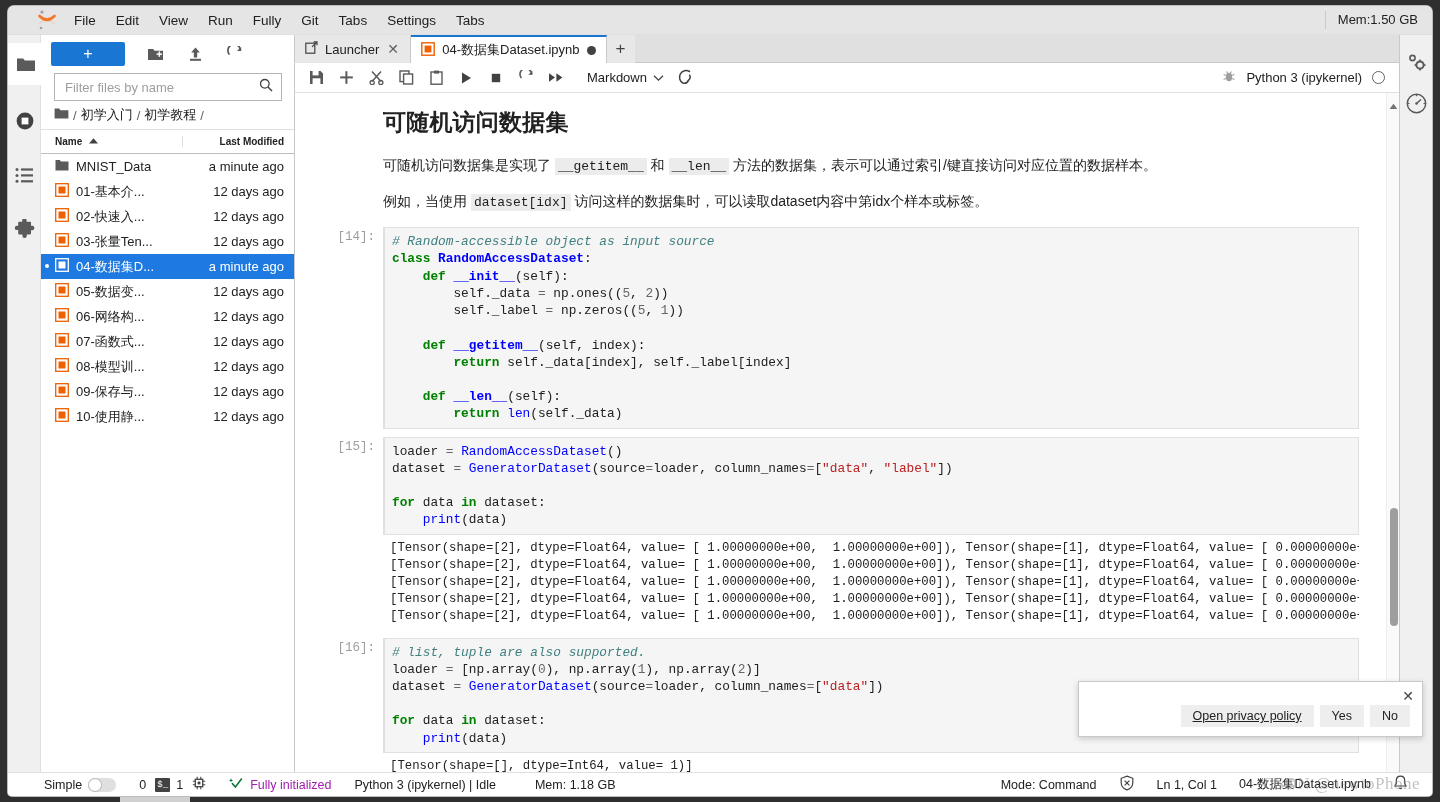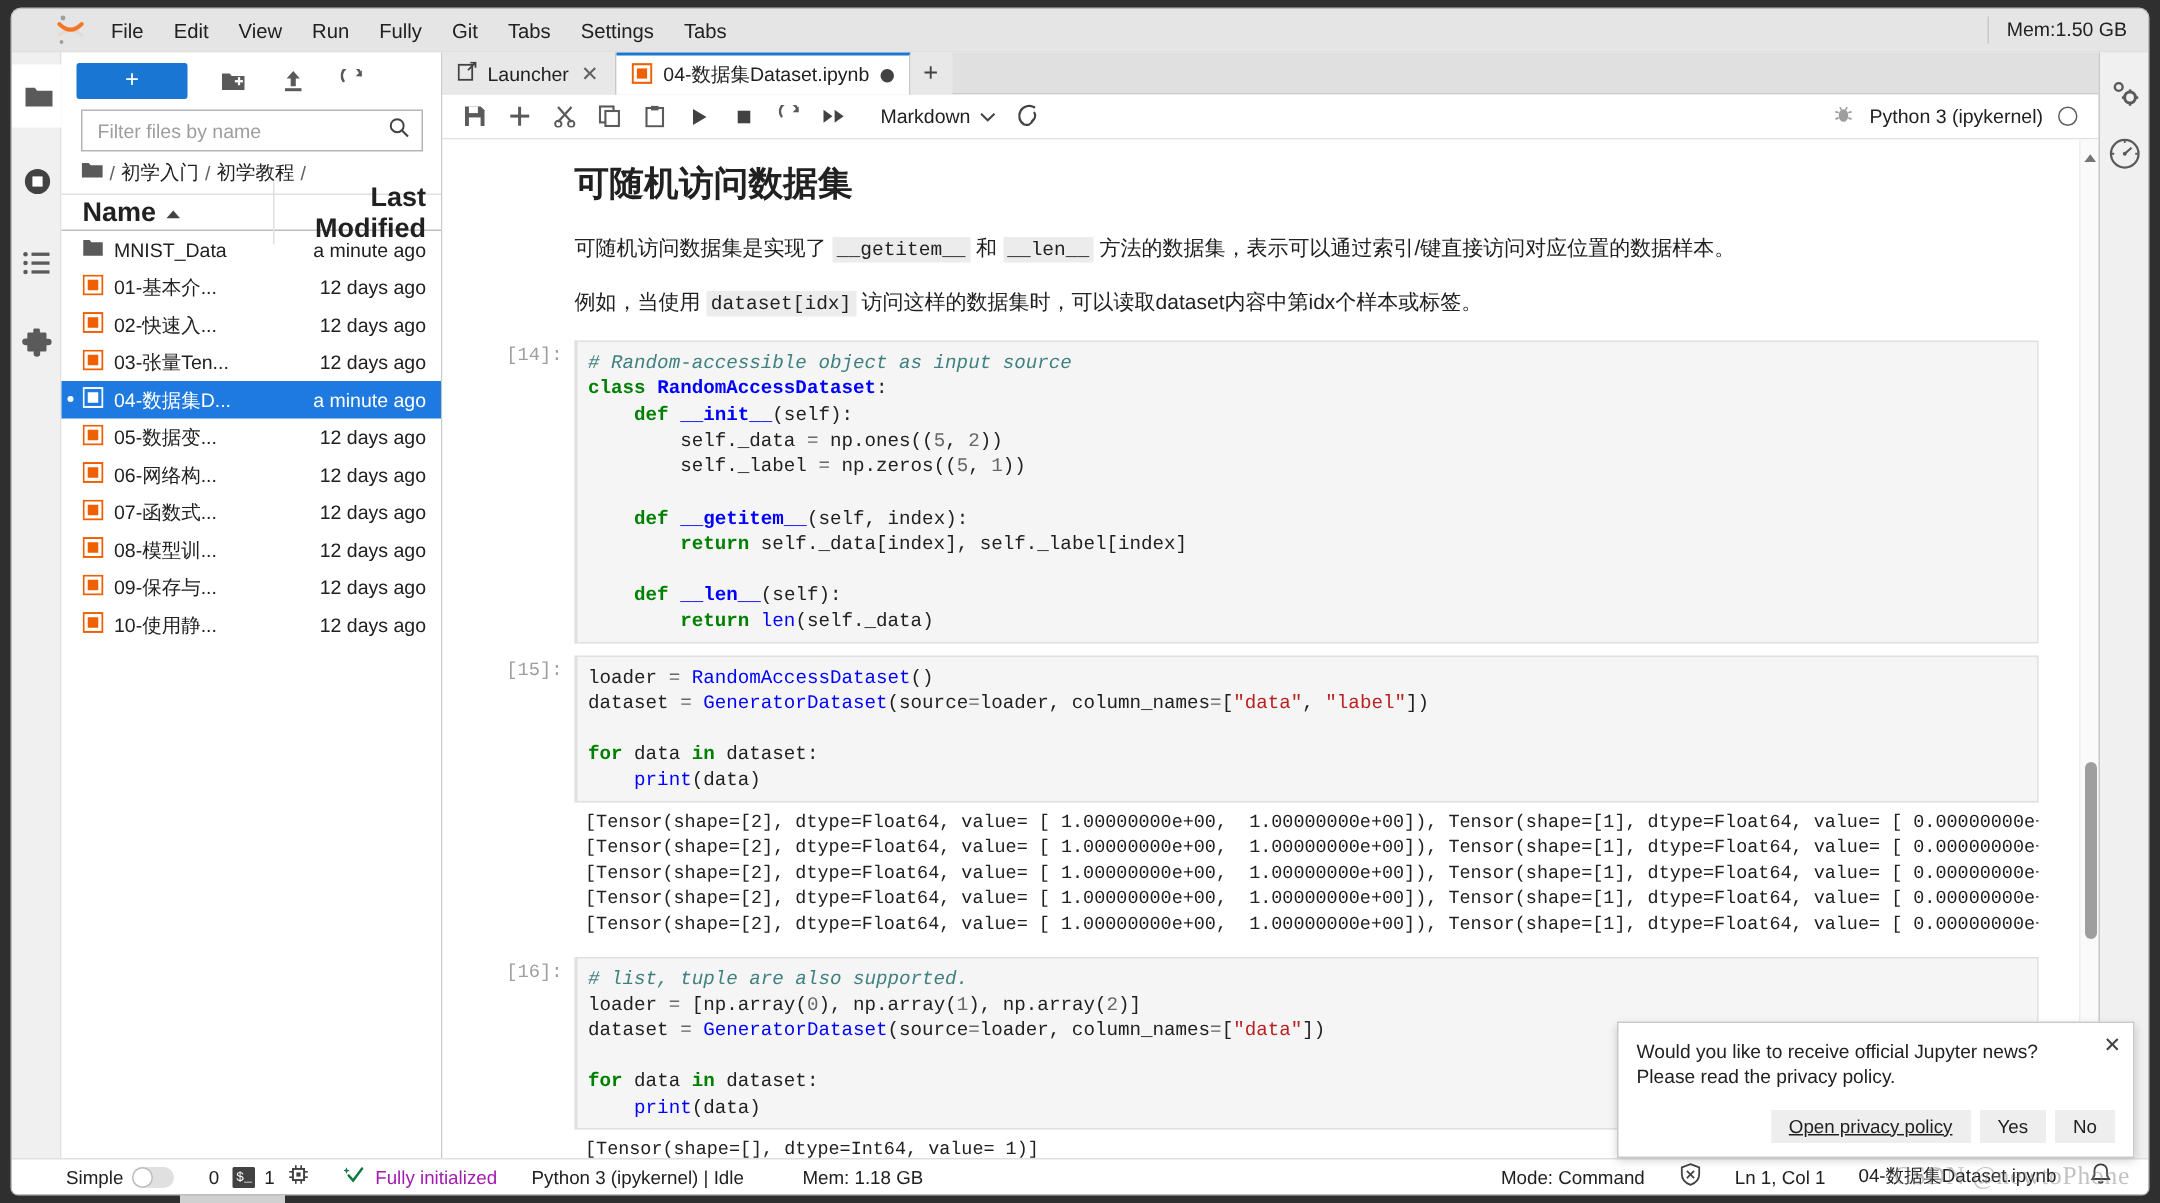--- a/index.html
+++ b/index.html
@@ -146,21 +146,21 @@
     gap: 2px;
   }
   .bc-sep { color: #616161; padding: 0 2px; }
   .bc-seg { cursor: pointer; }
   .fb-header {
     display: flex;
     height: 25px;
     align-items: center;
     border-top: 1px solid #e0e0e0;
     border-bottom: 1px solid #bdbdbd;
-    font-size: 18px; font-weight: bold; color: #212121;
+    font-size: 10px; font-weight: bold; color: #212121;
     padding-left: 14px;
   }
   .fb-h-name { flex: 1; display: flex; align-items: center; gap: 6px; }
   .fb-h-mod {
     width: 112px;
     border-left: 1px solid #e0e0e0;
     padding-left: 10px;
     text-align: right; padding-right: 10px;
   }
   .fb-list { }
@@ -890,24 +890,20 @@
             <line x1="11.5" y1="2.6" x2="11.5" y2="4.3" stroke="#5a5a5a" stroke-width="1.2"></line>
             <line x1="20.2" y1="11.5" x2="18.5" y2="11.5" stroke="#5a5a5a" stroke-width="1.2"></line>
             <line x1="2.8" y1="11.5" x2="4.5" y2="11.5" stroke="#5a5a5a" stroke-width="1.2"></line>
           </svg>
         </span>
       </div>
     </div>
 
     <div class="toast">
       <div class="toast-close">✕</div>
-      <div class="toast-text">
-        <div>Would you like to receive official Jupyter news?</div>
-        <div>Please read the privacy policy.</div>
-      </div>
       <div class="toast-actions">
         <div class="toast-btn toast-link">Open privacy policy</div>
         <div class="toast-btn">Yes</div>
         <div class="toast-btn">No</div>
       </div>
     </div>
 
     <div class="statusbar">
       <div class="sb-left">
         <div class="sb-item click">

